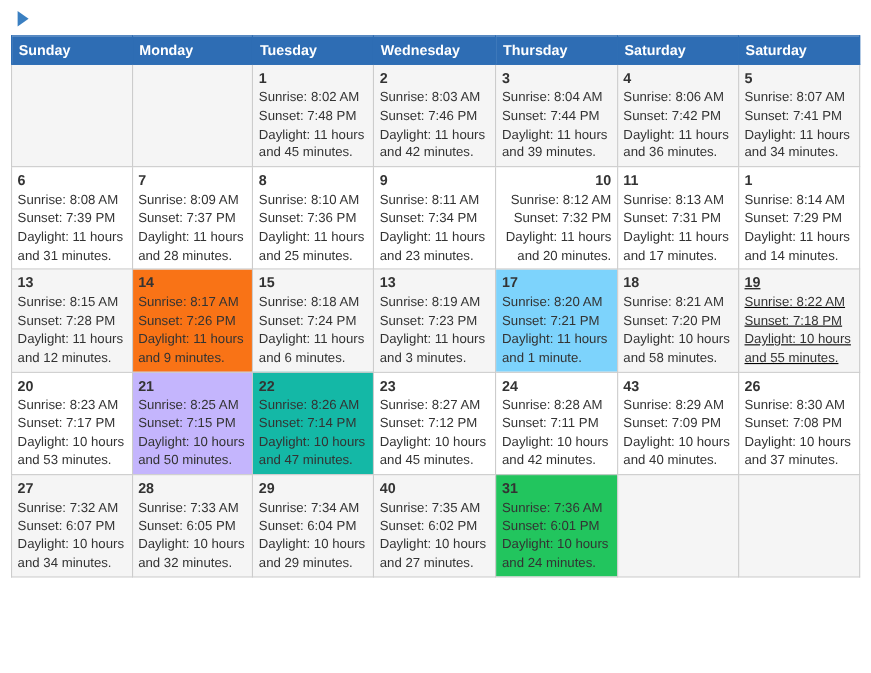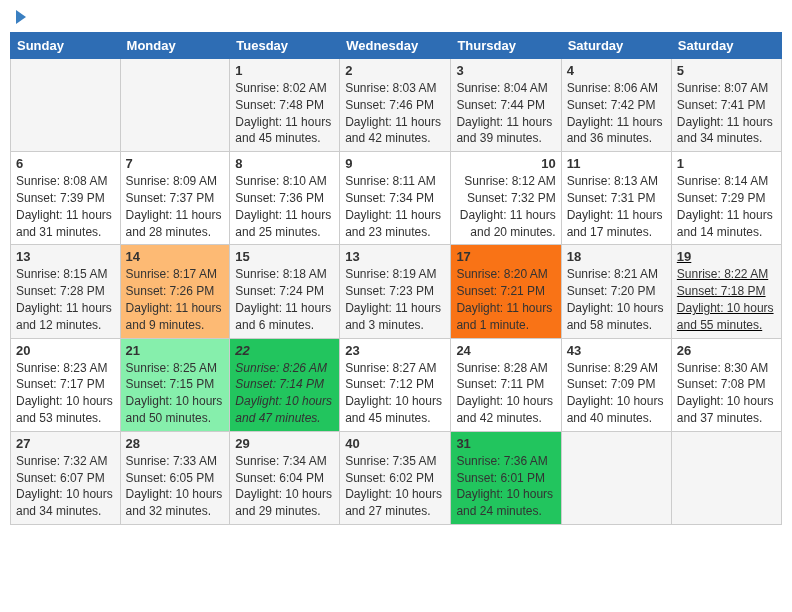--- a/index.html
+++ b/index.html
@@ -186,55 +186,55 @@
         <td style="background: rgb(255, 255, 255);">
           <span class="day-number">1</span>
           <div class="day-detail">Sunrise: 8:14 AM<br>Sunset: 7:29 PM<br>Daylight: 11 hours and 14 minutes.</div>
         </td>
       </tr>
       <tr>
         <td style="background: rgb(245, 245, 245);">
           <span class="day-number">13</span>
           <div class="day-detail">Sunrise: 8:15 AM<br>Sunset: 7:28 PM<br>Daylight: 11 hours and 12 minutes.</div>
         </td>
-        <td style="background: #fdba74;">
+        <td style="background: #f97316;">
           <span class="day-number">14</span>
           <div class="day-detail">Sunrise: 8:17 AM<br>Sunset: 7:26 PM<br>Daylight: 11 hours and 9 minutes.</div>
         </td>
         <td style="background: rgb(245, 245, 245);">
           <span class="day-number">15</span>
           <div class="day-detail">Sunrise: 8:18 AM<br>Sunset: 7:24 PM<br>Daylight: 11 hours and 6 minutes.</div>
         </td>
         <td style="background: rgb(245, 245, 245);">
           <span class="day-number">13</span>
           <div class="day-detail">Sunrise: 8:19 AM<br>Sunset: 7:23 PM<br>Daylight: 11 hours and 3 minutes.</div>
         </td>
-        <td style="background: #f97316;">
+        <td style="background: #7dd3fc;">
           <span class="day-number">17</span>
           <div class="day-detail">Sunrise: 8:20 AM<br>Sunset: 7:21 PM<br>Daylight: 11 hours and 1 minute.</div>
         </td>
         <td style="background: rgb(245, 245, 245);">
           <span class="day-number">18</span>
           <div class="day-detail">Sunrise: 8:21 AM<br>Sunset: 7:20 PM<br>Daylight: 10 hours and 58 minutes.</div>
         </td>
         <td style="background: rgb(245, 245, 245); text-decoration: underline;">
           <span class="day-number">19</span>
           <div class="day-detail">Sunrise: 8:22 AM<br>Sunset: 7:18 PM<br>Daylight: 10 hours and 55 minutes.</div>
         </td>
       </tr>
       <tr>
         <td style="background: rgb(255, 255, 255);">
           <span class="day-number">20</span>
           <div class="day-detail">Sunrise: 8:23 AM<br>Sunset: 7:17 PM<br>Daylight: 10 hours and 53 minutes.</div>
         </td>
-        <td style="background: #86efac;">
+        <td style="background: #c4b5fd;">
           <span class="day-number">21</span>
           <div class="day-detail">Sunrise: 8:25 AM<br>Sunset: 7:15 PM<br>Daylight: 10 hours and 50 minutes.</div>
         </td>
-        <td style="background: #22c55e; font-style: italic;">
+        <td style="background: #14b8a6;">
           <span class="day-number">22</span>
           <div class="day-detail">Sunrise: 8:26 AM<br>Sunset: 7:14 PM<br>Daylight: 10 hours and 47 minutes.</div>
         </td>
         <td style="background: rgb(255, 255, 255);">
           <span class="day-number">23</span>
           <div class="day-detail">Sunrise: 8:27 AM<br>Sunset: 7:12 PM<br>Daylight: 10 hours and 45 minutes.</div>
         </td>
         <td style="background: rgb(255, 255, 255);">
           <span class="day-number">24</span>
           <div class="day-detail">Sunrise: 8:28 AM<br>Sunset: 7:11 PM<br>Daylight: 10 hours and 42 minutes.</div>

